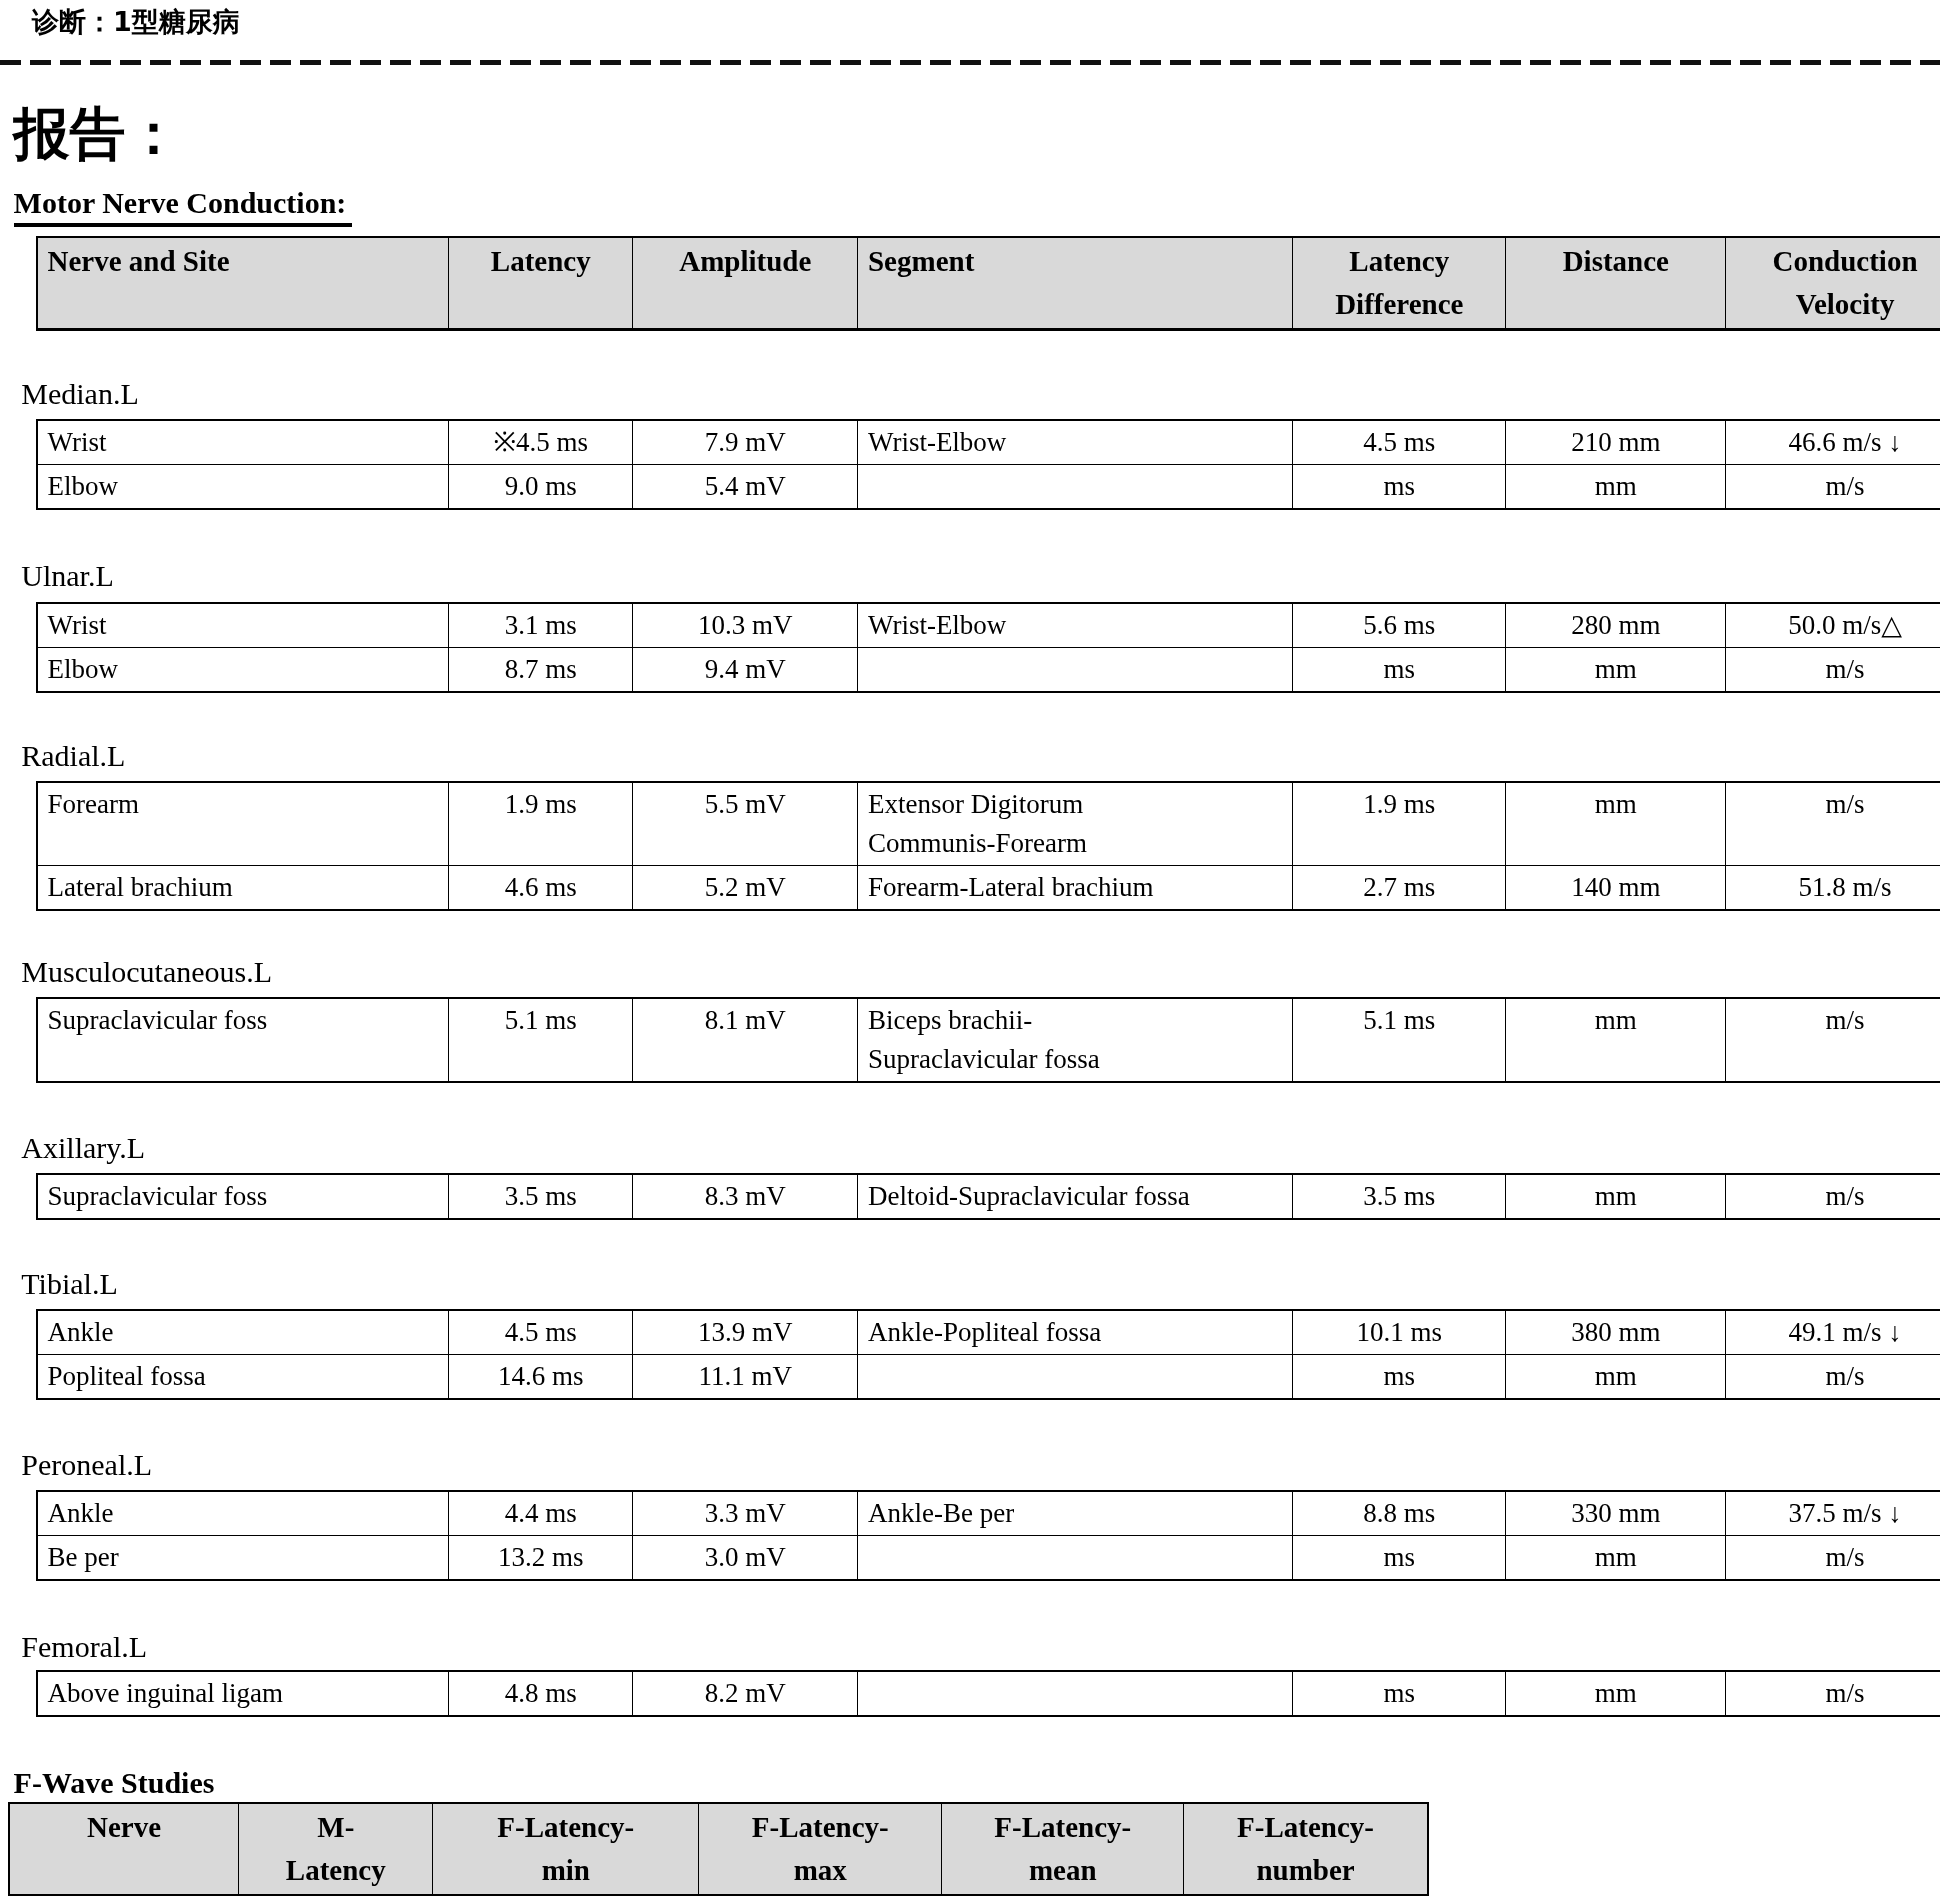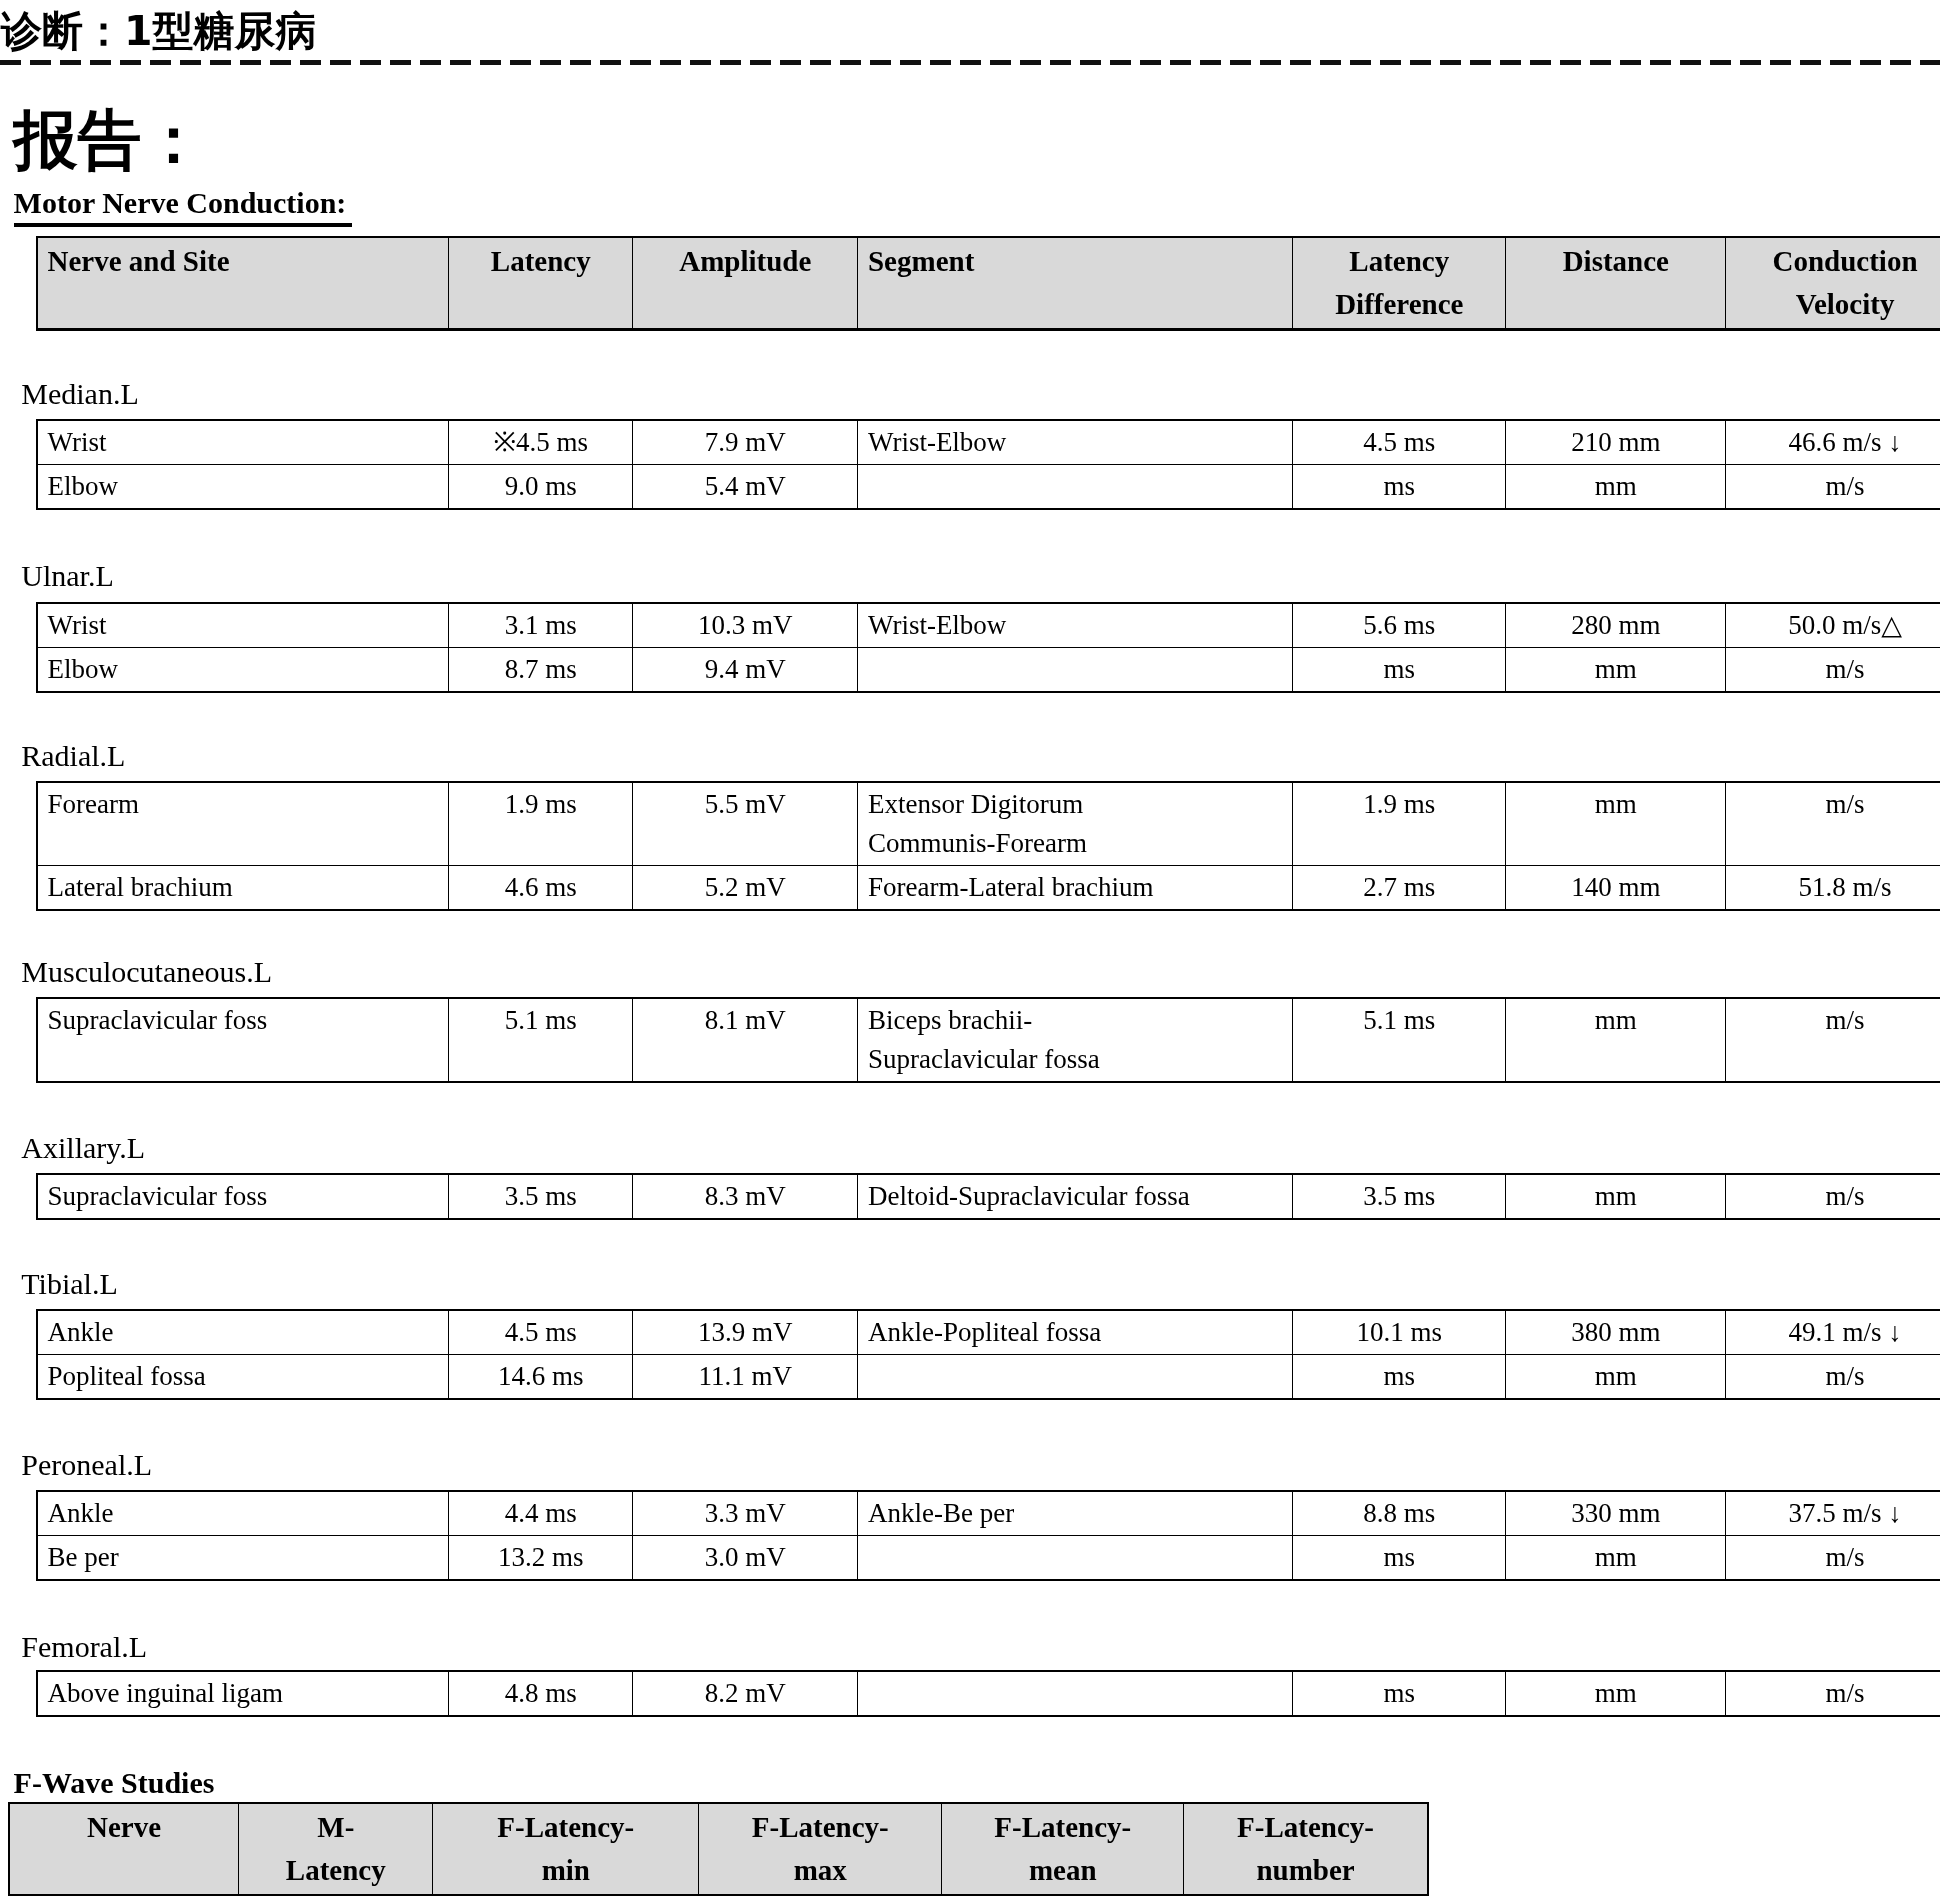--- a/index.html
+++ b/index.html
@@ -1,23 +1,23 @@
 <!DOCTYPE html>
 <html><head>
 <meta charset="utf-8">
 <style>
   html,body{margin:0;padding:0;background:#fff;}
   .page{position:relative;width:1941px;height:1904px;background:#fff;overflow:hidden;
         font-family:"Liberation Serif","DejaVu Serif",serif;color:#000;}
 
-  .diagnosis{position:absolute;left:1px;top:3.9px;font-size:41px;font-weight:600;
+  .diagnosis{position:absolute;left:32px;top:3.9px;font-size:27px;font-weight:600;
              font-family:"DejaVu Sans","Liberation Sans",sans-serif;}
   .dashline{position:absolute;left:0;top:60px;width:1941px;height:4.9px;
             background:repeating-linear-gradient(90deg,#111 0 21.3px,transparent 21.3px 30px);}
-  .report{position:absolute;left:13.6px;top:97px;font-size:64px;font-weight:700;
+  .report{position:absolute;left:13.6px;top:97px;font-size:56px;font-weight:700;
           font-family:"DejaVu Sans","Liberation Sans",sans-serif;}
 
   .motor-title{position:absolute;left:13.6px;top:186px;font-size:30px;font-weight:700;
                border-bottom:4.9px solid #000;padding:0 5.8px 2.9px 0;}
   .fwave-title{position:absolute;left:13.6px;top:1766px;font-size:30px;font-weight:700;
                border-bottom:6.8px solid #000;padding:0 3.9px 1.9px 0;}
 
   table.mtab{border-collapse:collapse;table-layout:fixed;position:absolute;left:7.8px;
              border:2.9px solid #000;margin-left:28px;}
   table.mtab td{border:1.9px solid #000;font-size:27px;line-height:39px;vertical-align:top;

